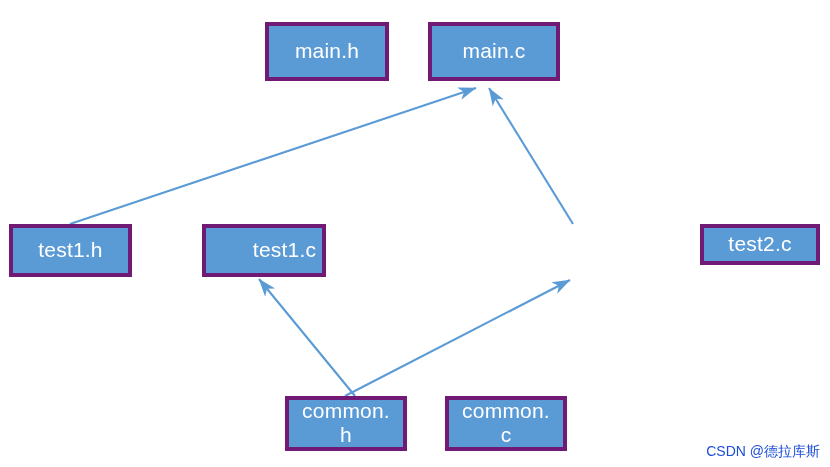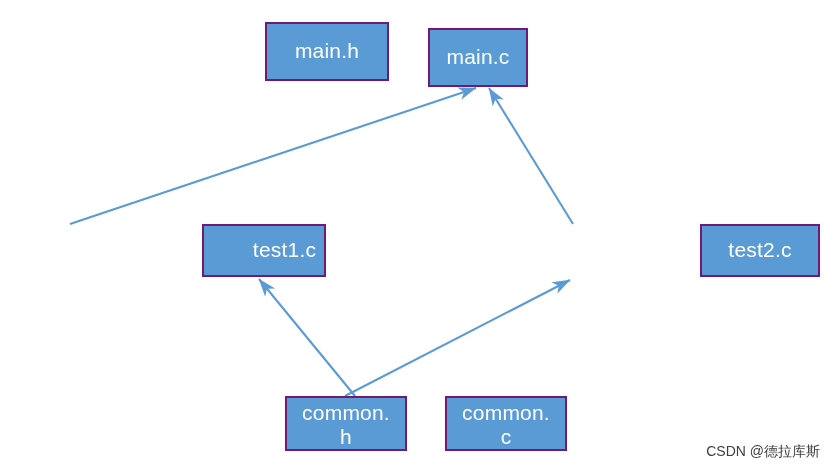--- a/index.html
+++ b/index.html
@@ -24,21 +24,21 @@
     left: 0;
     top: 0;
     width: 830px;
     height: 467px;
     pointer-events: none;
   }
   .node {
     position: absolute;
     box-sizing: border-box;
     background: #5B9BD5;
-    border: 2px solid #701a75;
+    border: 4px solid #701a75;
     color: #ffffff;
     display: flex;
     align-items: center;
     justify-content: center;
     text-align: center;
     font-size: 21px;
     line-height: 1.15;
     letter-spacing: 0.2px;
     font-family: "Liberation Sans", sans-serif;
     user-select: none;
@@ -51,21 +51,21 @@
     word-break: break-word;
   }
   .node.two-line {
     font-size: 21px;
     align-items: flex-end;
   }
   #watermark {
     position: absolute;
     right: 10px;
     bottom: 6px;
-    color: #404040;
+    color: #1d4ed8;
     font-size: 14px;
     font-family: "Liberation Sans", sans-serif;
     white-space: nowrap;
     user-select: none;
   }
 </style>
 </head>
 <body>
 
 <div id="canvas">
@@ -81,31 +81,34 @@
         <line x1="573" y1="224" x2="489" y2="88" marker-end="url(#arrowhead)"></line>
         <line x1="355" y1="396" x2="259" y2="279" marker-end="url(#arrowhead)"></line>
         <line x1="345" y1="396" x2="570" y2="280" marker-end="url(#arrowhead)"></line>
       </g>
   </svg>
 
   <div class="node" style="left: 265px; top: 22px; width: 124px; height: 59px;">
     <span class="label">main.h</span>
   </div>
 
-  <div class="node" style="left: 428px; top: 28px; width: 100px; height: 59px;">
+  <div class="node" style="left: 428px; top: 22px; width: 132px; height: 59px;">
     <span class="label">main.c</span>
   </div>
 
+  <div class="node" style="left: 9px; top: 224px; width: 123px; height: 53px;">
+    <span class="label">test1.h</span>
+  </div>
 
   <div class="node" style="left: 202px; top: 224px; width: 124px; height: 53px; padding-left: 41px;">
     <span class="label">test1.c</span>
   </div>
 
 
-  <div class="node" style="left: 700px; top: 224px; width: 120px; height: 53px;">
+  <div class="node" style="left: 700px; top: 224px; width: 120px; height: 41px;">
     <span class="label">test2.c</span>
   </div>
 
   <div class="node two-line" style="left: 285px; top: 396px; width: 122px; height: 55px;">
     <span class="label"><span>common.</span><br><span>h</span></span>
   </div>
 
   <div class="node two-line" style="left: 445px; top: 396px; width: 122px; height: 55px;">
     <span class="label"><span>common.</span><br><span>c</span></span>
   </div>

